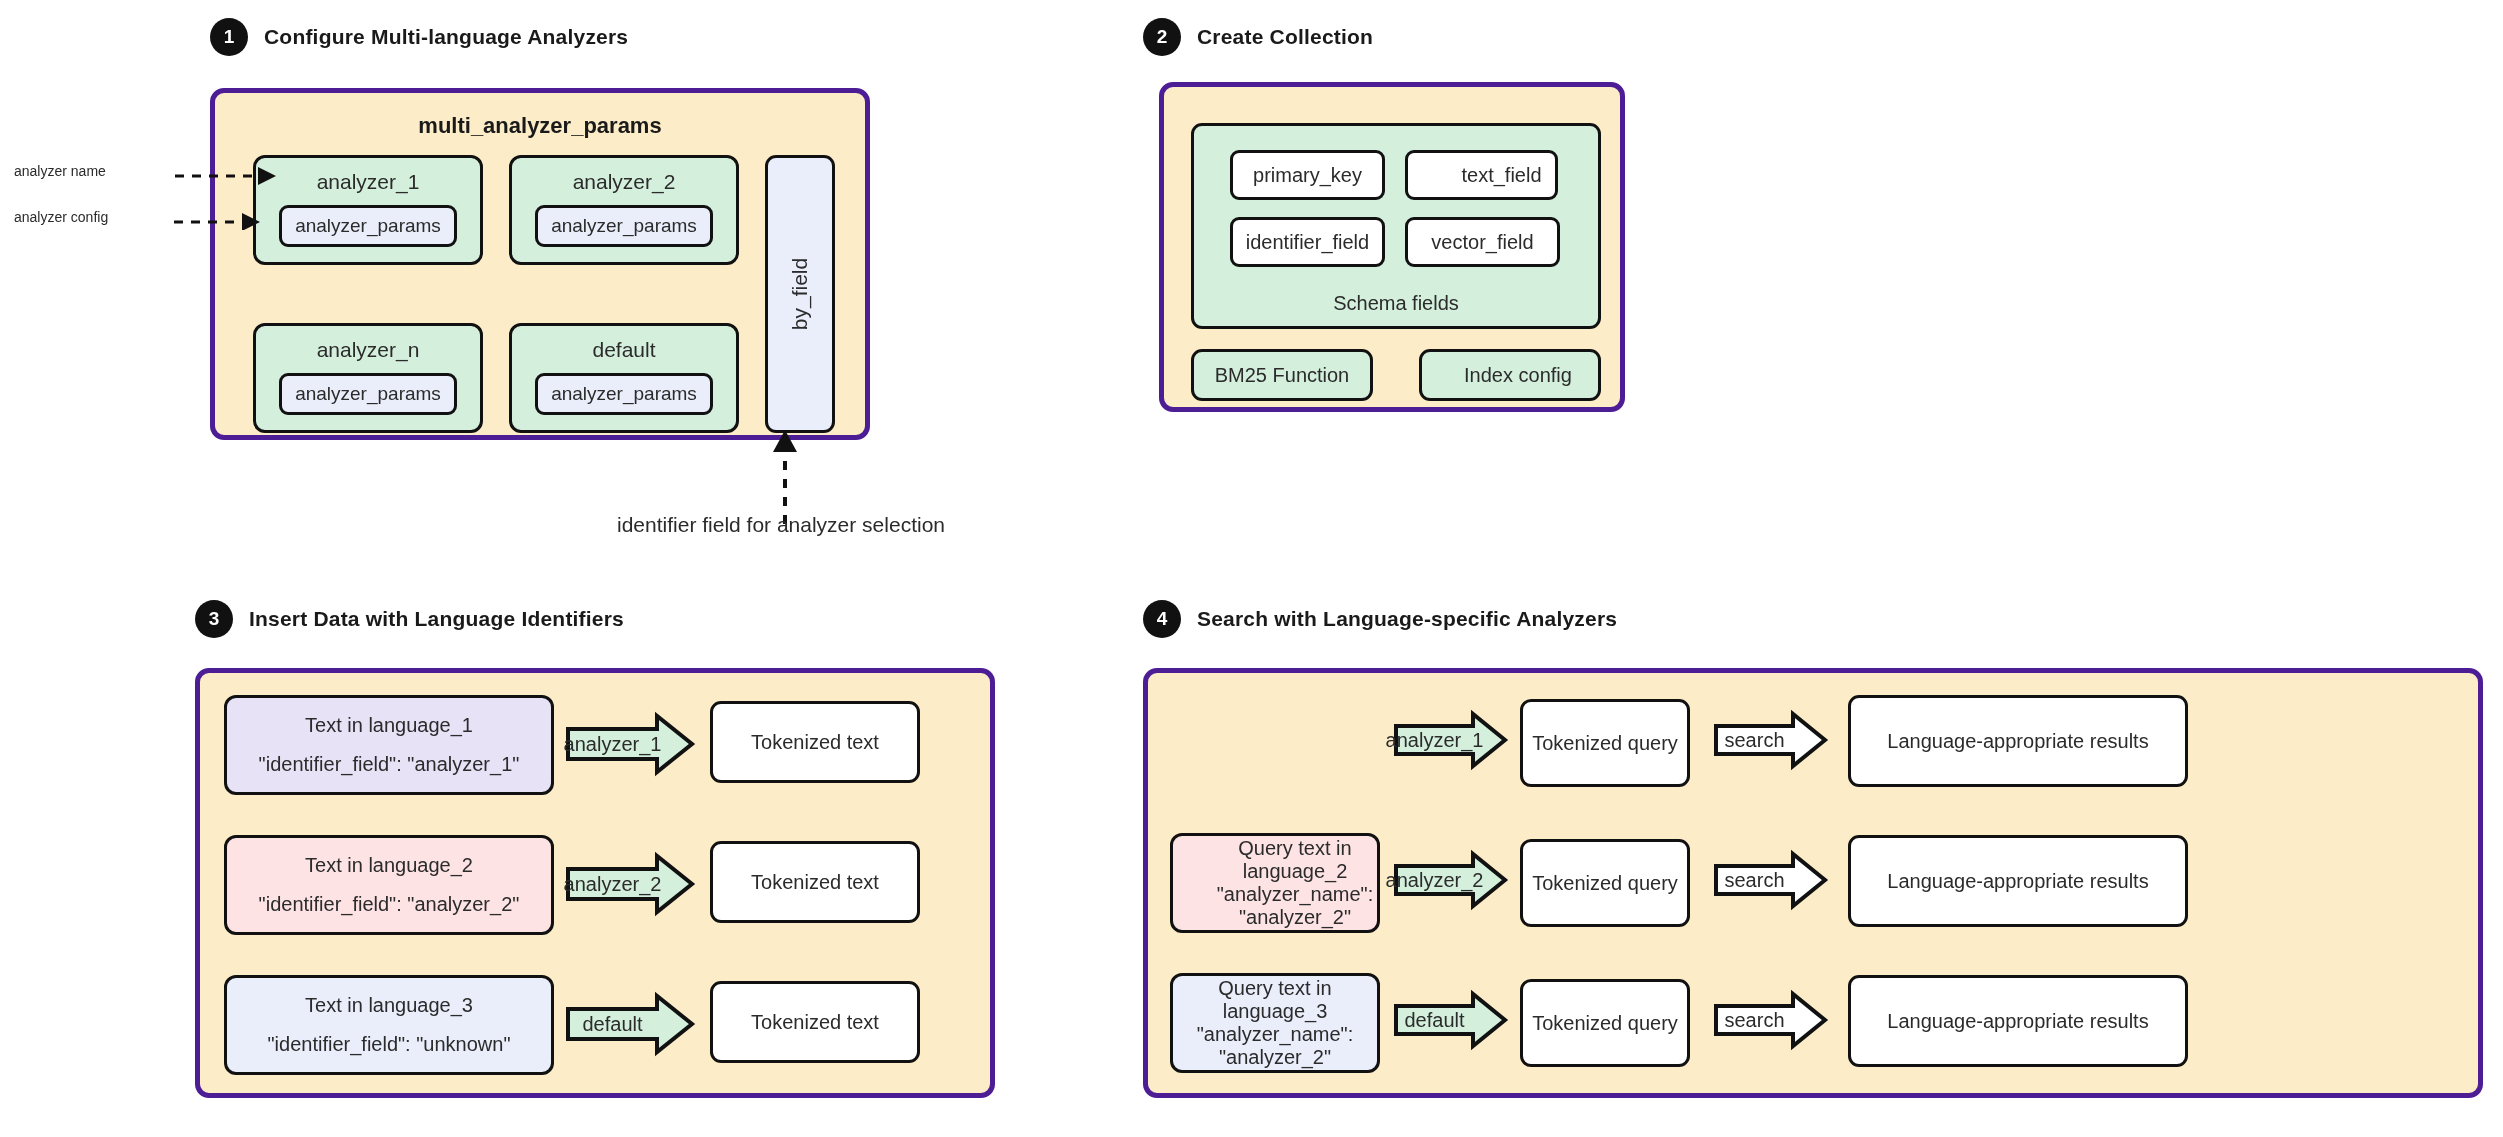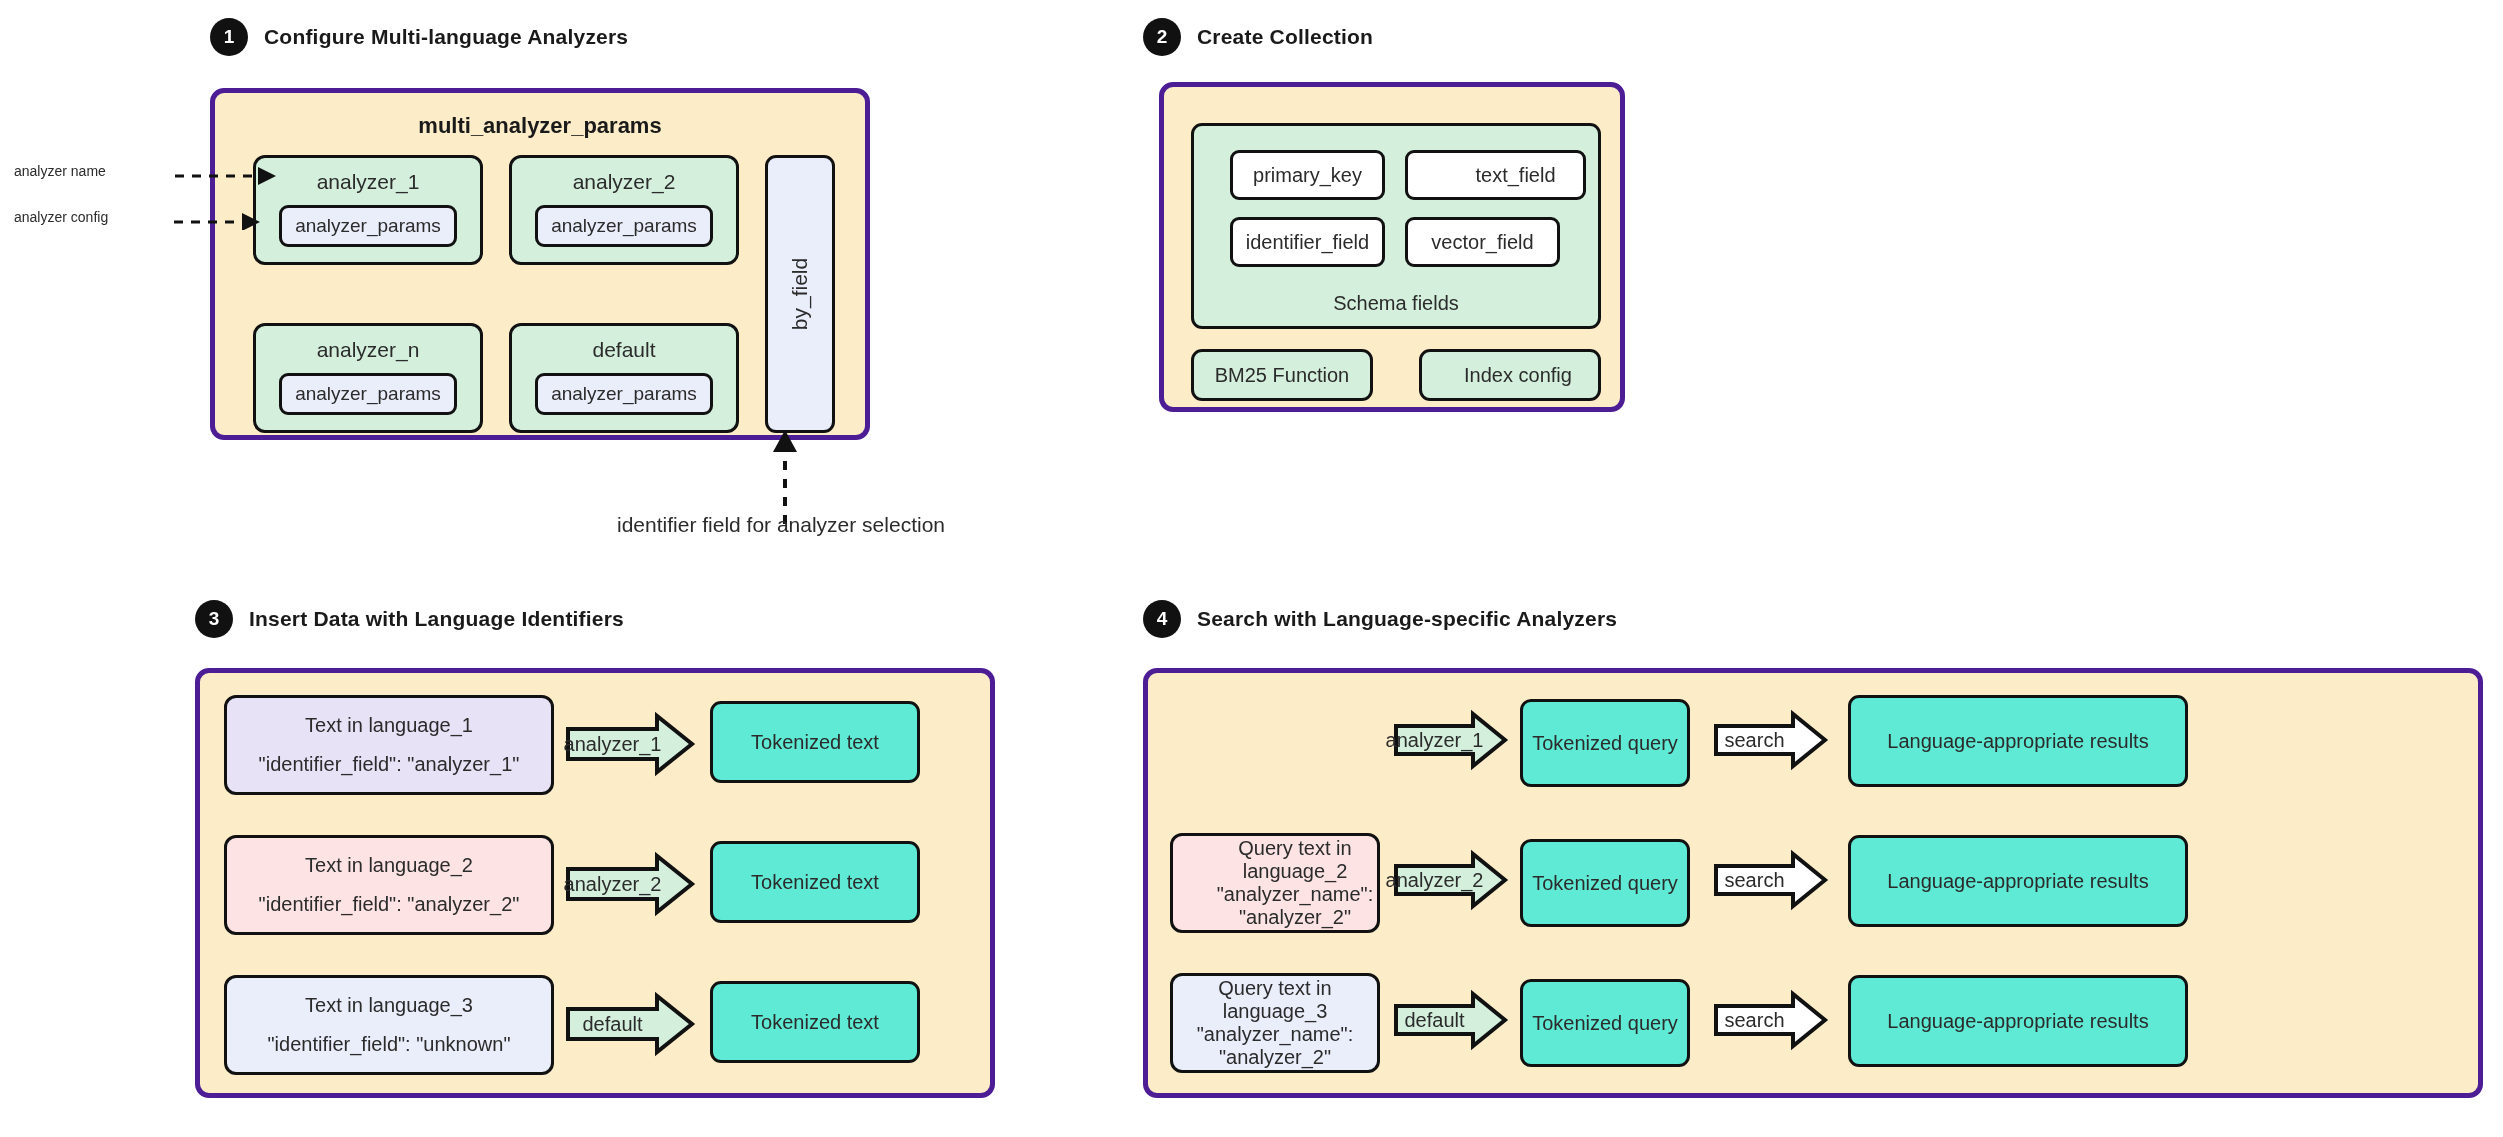--- a/index.html
+++ b/index.html
@@ -174,21 +174,21 @@
     align-items: center;
     justify-content: space-evenly;
     text-align: center;
     color: #2b2b2b;
   }
   .src-card .line1 { font-size: 20px; }
   .src-card .line2 { font-size: 20px; }
 
   .out-card {
     position: absolute;
-    background: #5eead4;
+    background: #ffffff;
     border: 3px solid #111111;
     border-radius: 11px;
     box-sizing: border-box;
     display: flex;
     align-items: center;
     justify-content: center;
     font-size: 20px;
     color: #2b2b2b;
     text-align: center;
   }
@@ -264,21 +264,21 @@
 <div class="caption" style="left:617px; top:513px;">identifier field for analyzer selection</div>
 
 <div class="step-head" style="left:1143px; top:18px;">
   <div class="step-badge">2</div>
   <div class="step-title">Create Collection</div>
 </div>
 
 <div class="panel" id="panel2">
   <div id="schema-box">
     <div class="field-chip" style="left:36px;  top:24px; width:155px; height:50px;">primary_key</div>
-    <div class="field-chip" style="left:211px; top:24px; width:181px; height:50px;padding-left:40px;">text_field</div>
+    <div class="field-chip" style="left:211px; top:24px; width:153px; height:50px;padding-left:40px;">text_field</div>
     <div class="field-chip" style="left:36px;  top:91px; width:155px; height:50px;">identifier_field</div>
     <div class="field-chip" style="left:211px; top:91px; width:155px; height:50px;">vector_field</div>
     <div class="schema-caption">Schema fields</div>
   </div>
 
   <div class="green-chip" style="left:27px;  top:262px; width:182px; height:52px;">BM25 Function</div>
   <div class="green-chip" style="left:255px; top:262px; width:182px; height:52px;padding-left:16px;">Index config</div>
 </div>
 
 <div class="step-head" style="left:195px; top:600px;">

